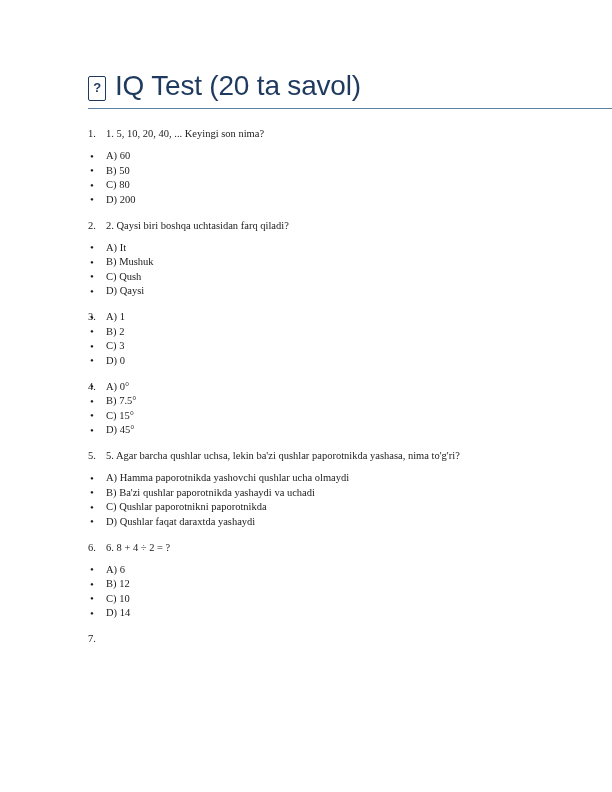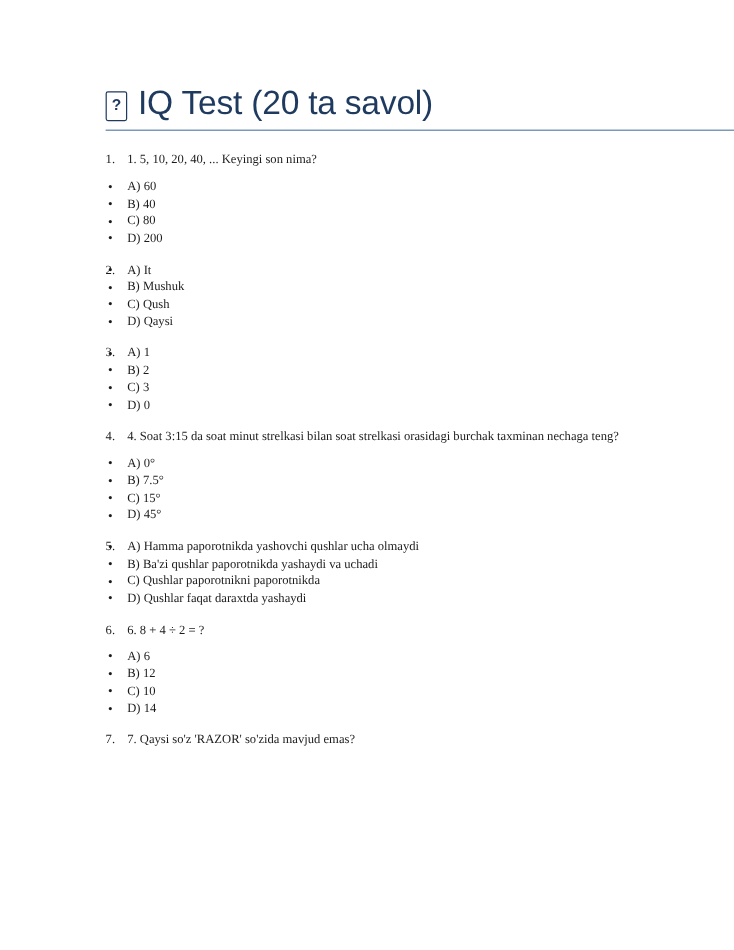--- a/index.html
+++ b/index.html
@@ -86,75 +86,75 @@
   <div class="content">
 
     <h1 class="doc-title"><span class="tofu-box">?</span><span>IQ Test (20 ta savol)</span></h1>
 
     <div class="questions">
 
       <div>
         <p class="q-text"><span class="q-num">1.</span><span>1. 5, 10, 20, 40, ... Keyingi son nima?</span></p>
         <ul class="options">
           <li><span class="bullet">•</span><span>A) 60</span></li>
-          <li><span class="bullet">•</span><span>B) 40</span></li>
+          <li><span class="bullet">•</span><span>B) 50</span></li>
           <li><span class="bullet">•</span><span>C) 80</span></li>
           <li><span class="bullet">•</span><span>D) 200</span></li>
         </ul>
       </div>
 
       <div>
-        <p class="q-text"><span class="q-num">2.</span></p>
+        <p class="q-text"><span class="q-num">2.</span><span>2. Qaysi biri boshqa uchtasidan farq qiladi?</span></p>
         <ul class="options">
           <li><span class="bullet">•</span><span>A) It</span></li>
           <li><span class="bullet">•</span><span>B) Mushuk</span></li>
           <li><span class="bullet">•</span><span>C) Qush</span></li>
           <li><span class="bullet">•</span><span>D) Qaysi</span></li>
         </ul>
       </div>
 
       <div>
         <p class="q-text"><span class="q-num">3.</span></p>
         <ul class="options">
           <li><span class="bullet">•</span><span>A) 1</span></li>
           <li><span class="bullet">•</span><span>B) 2</span></li>
           <li><span class="bullet">•</span><span>C) 3</span></li>
           <li><span class="bullet">•</span><span>D) 0</span></li>
         </ul>
       </div>
 
       <div>
-        <p class="q-text"><span class="q-num">4.</span><span>4. Soat 3:15 da soat minut strelkasi bilan soat strelkasi orasidagi burchak taxminan nechaga teng?</span></p>
+        <p class="q-text"><span class="q-num">4.</span></p>
         <ul class="options">
           <li><span class="bullet">•</span><span>A) 0°</span></li>
           <li><span class="bullet">•</span><span>B) 7.5°</span></li>
           <li><span class="bullet">•</span><span>C) 15°</span></li>
           <li><span class="bullet">•</span><span>D) 45°</span></li>
         </ul>
       </div>
 
       <div>
-        <p class="q-text"><span class="q-num">5.</span></p>
+        <p class="q-text"><span class="q-num">5.</span><span>5. Agar barcha qushlar uchsa, lekin ba'zi qushlar paporotnikda yashasa, nima to'g'ri?</span></p>
         <ul class="options">
           <li><span class="bullet">•</span><span>A) Hamma paporotnikda yashovchi qushlar ucha olmaydi</span></li>
           <li><span class="bullet">•</span><span>B) Ba'zi qushlar paporotnikda yashaydi va uchadi</span></li>
           <li><span class="bullet">•</span><span>C) Qushlar paporotnikni paporotnikda</span></li>
           <li><span class="bullet">•</span><span>D) Qushlar faqat daraxtda yashaydi</span></li>
         </ul>
       </div>
 
       <div>
         <p class="q-text"><span class="q-num">6.</span><span>6. 8 + 4 ÷ 2 = ?</span></p>
         <ul class="options">
           <li><span class="bullet">•</span><span>A) 6</span></li>
           <li><span class="bullet">•</span><span>B) 12</span></li>
           <li><span class="bullet">•</span><span>C) 10</span></li>
           <li><span class="bullet">•</span><span>D) 14</span></li>
         </ul>
       </div>
 
       <div>
-        <p class="q-text"><span class="q-num">7.</span><span>7. Qaysi so'z 'RAZOR' so'zida mavjud emas?</span></p>
+        <p class="q-text"><span class="q-num">7.</span></p>
       </div>
 
     </div>
   </div>
 </div>
 
 </body></html>

